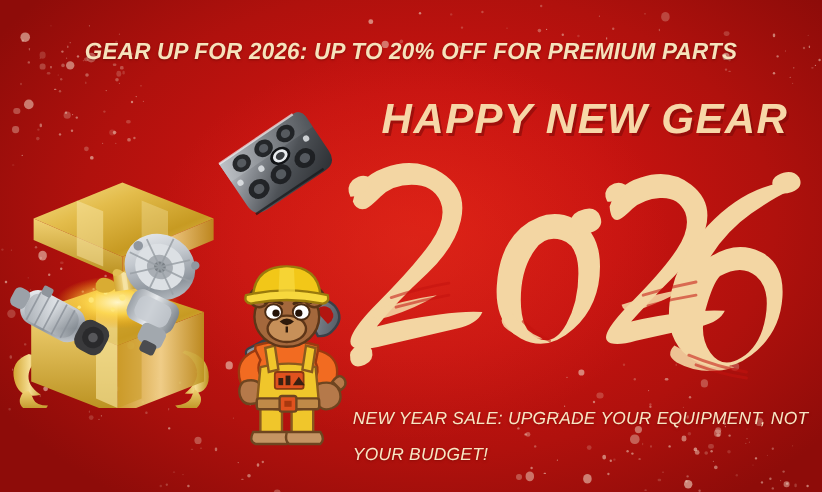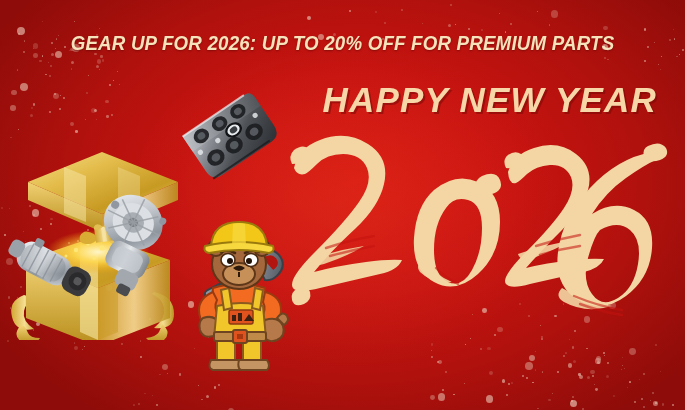--- a/index.html
+++ b/index.html
@@ -669,21 +669,21 @@
 
       <path d="M40 36 q7 -3 14 1" stroke="#4A2A12" stroke-width="2.6" fill="none" stroke-linecap="round"></path>
       <path d="M64 37 q7 -4 14 -1" stroke="#4A2A12" stroke-width="2.6" fill="none" stroke-linecap="round"></path>
 
       <path d="M30 30 q2 -24 28 -24 q26 0 28 24 z" fill="#F2C718" stroke="#9A7A0C" stroke-width="2"></path>
       <path d="M24 30 q34 -8 68 0 q2 6 -4 7 q-30 -6 -60 0 q-6 -1 -4 -7 z" fill="#F7D83E" stroke="#9A7A0C" stroke-width="2"></path>
       <path d="M52 8 q6 -2 12 0 l1 22 l-14 0 z" fill="#F7D83E" opacity="0.75"></path>
     </svg>
   </div>
 
-  <div class="hny">HAPPY NEW YEAR</div>
+  <div class="hny">HAPPY NEW GEAR</div>
 
   <div class="year-wrap">
     <svg viewBox="0 0 392 200" xmlns="http://www.w3.org/2000/svg" aria-hidden="true">
       <g fill="#F3D6A3">
 
         <path d="M8 40 q4 -20 26 -28 q26 -10 48 4 q22 14 16 40 q-5 22 -28 44
                  q-26 24 -42 44 q22 -6 52 -10 q22 -3 36 -2
                  q-4 10 -22 14 q-30 7 -60 14 q-16 4 -24 2
                  q-6 -2 -3 -10 q4 -10 22 -28 q30 -30 44 -50
                  q14 -20 8 -34 q-6 -14 -24 -14 q-16 0 -26 10
@@ -723,14 +723,18 @@
         <path d="M44 128 q22 -6 44 -10"></path>
         <path d="M250 118 q22 -7 44 -11"></path>
         <path d="M254 127 q20 -6 40 -9"></path>
         <path d="M288 168 q24 10 48 14"></path>
         <path d="M294 176 q22 8 42 11"></path>
         <path d="M150 140 q10 10 22 16"></path>
       </g>
     </svg>
   </div>
 
+  <div class="tagline">
+    <div>NEW YEAR SALE: UPGRADE YOUR EQUIPMENT, NOT</div>
+    <div>YOUR BUDGET!</div>
+  </div>
 
 </div>
 
 </body></html>

